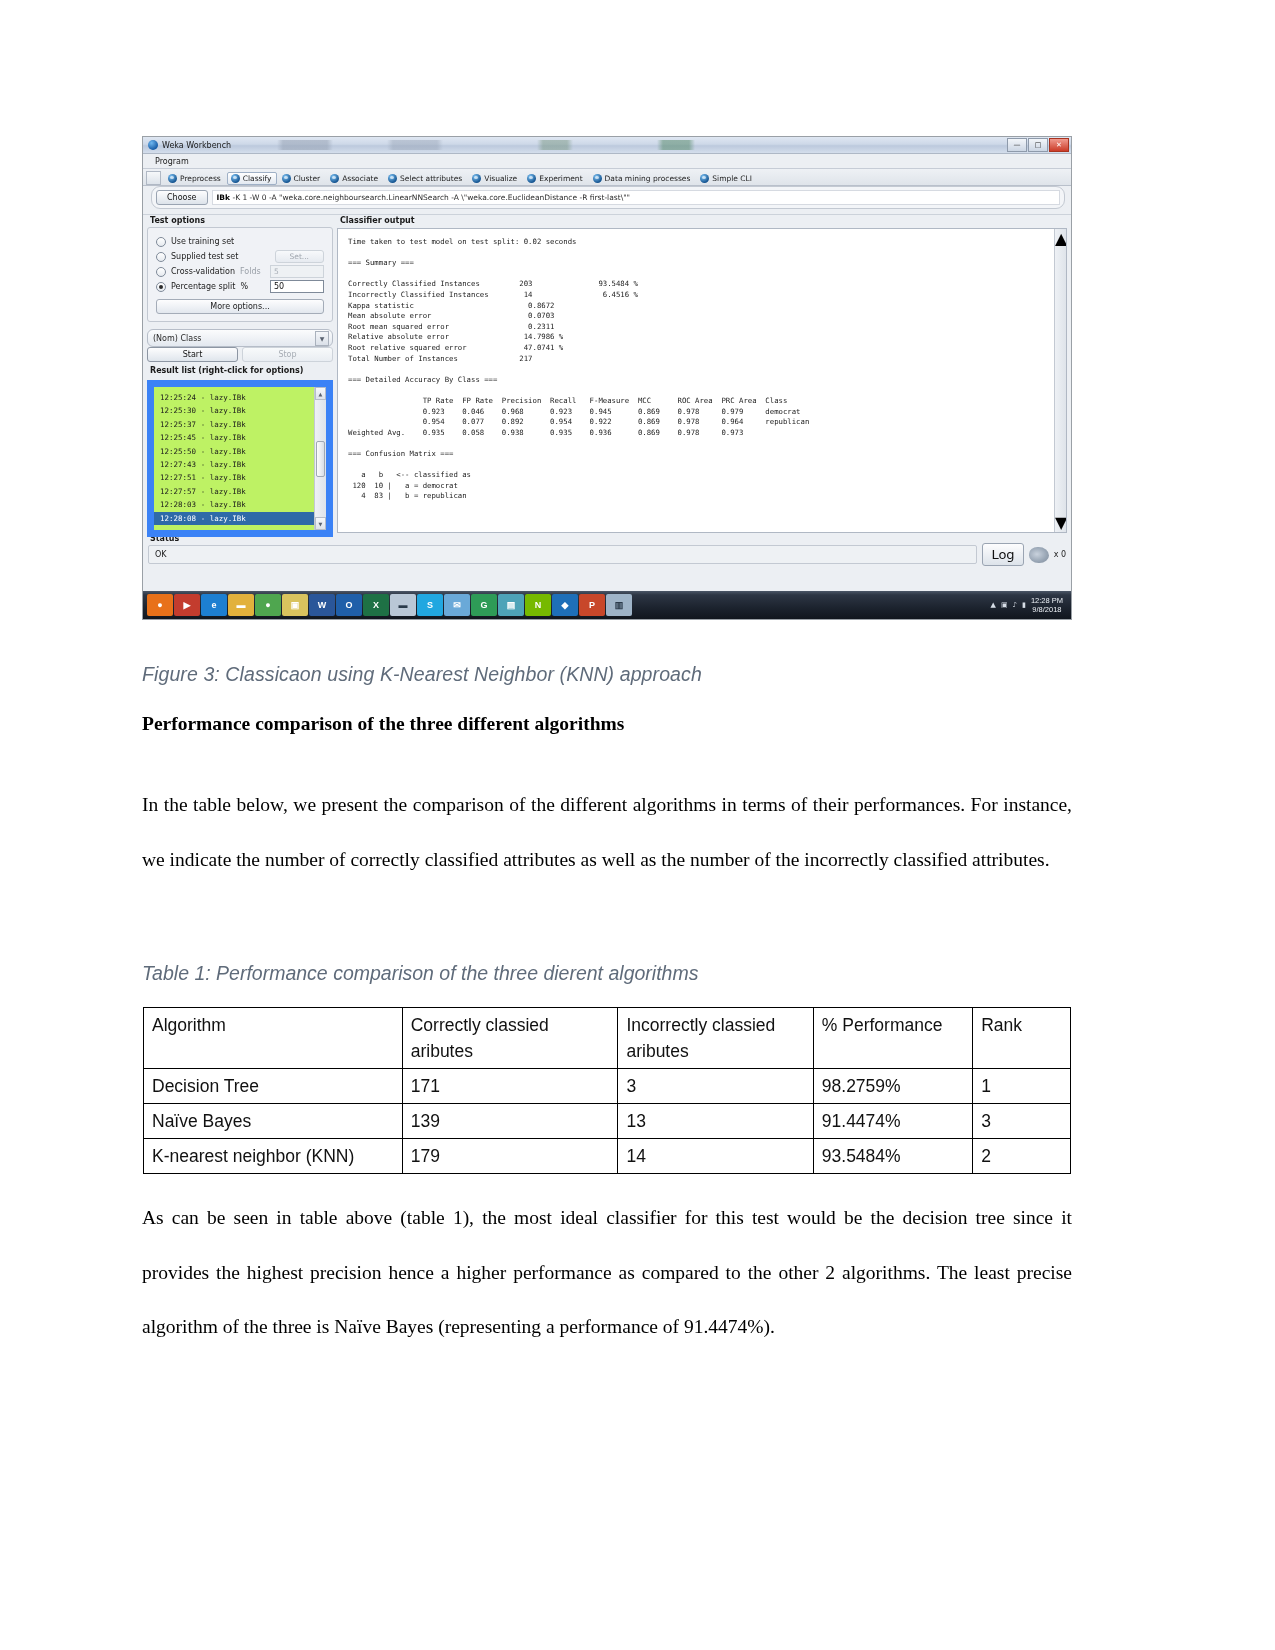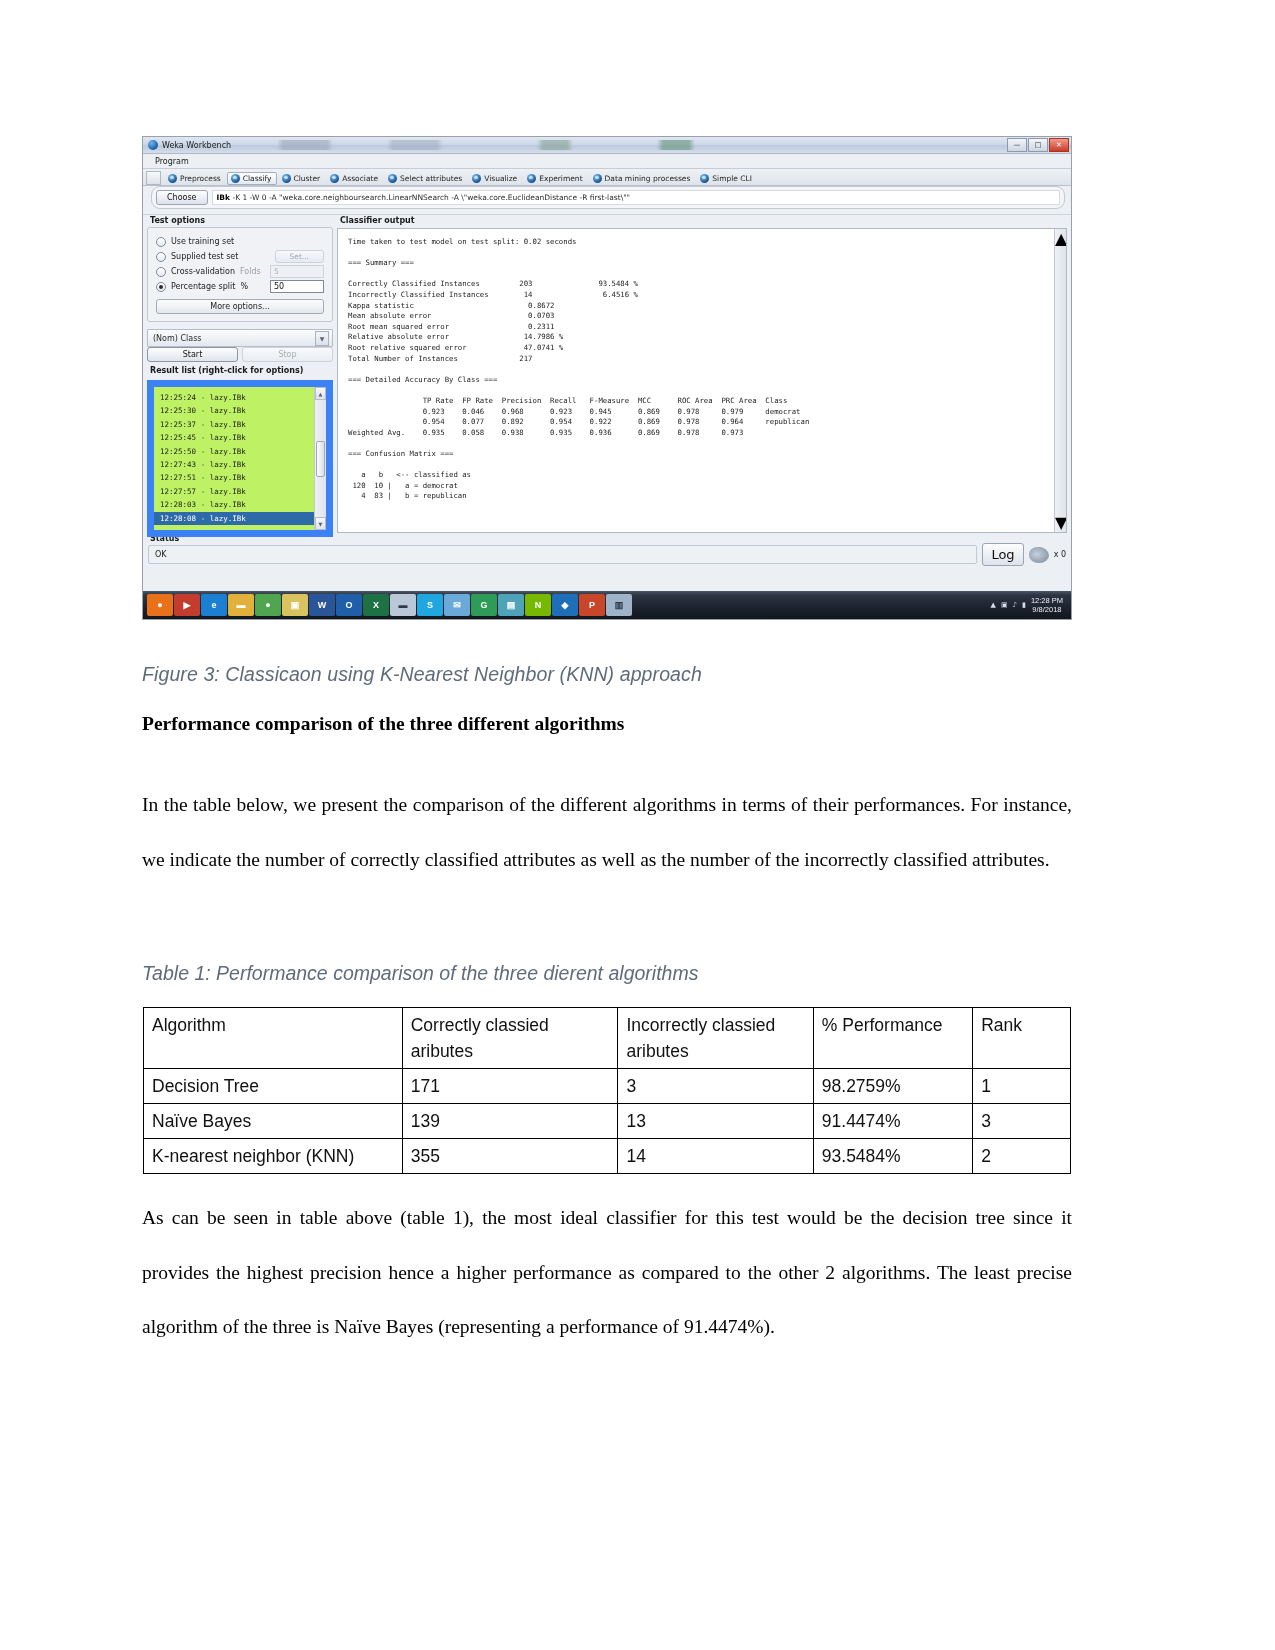--- a/index.html
+++ b/index.html
@@ -272,21 +272,21 @@
     border: 1px solid #a4acb8;
     border-radius: 3px;
     background: linear-gradient(to bottom,#fdfdfe,#e2e7ee);
     padding: 2px 0;
     color: #1b1b1b;
   }
   .combo {
     margin-top: 7px;
     height: 16px;
     border: 1px solid #b6bdc8;
-    border-radius: 1px;
+    border-radius: 6px;
     background: linear-gradient(to bottom,#fbfcfd,#e3e8ef);
     display: flex;
     align-items: center;
     font-size: 8px;
     color: #2a2a2a;
     padding-left: 5px;
     position: relative;
   }
   .combo-arrow {
     position: absolute;
@@ -788,21 +788,21 @@
       </tr>
       <tr>
         <td>Naïve Bayes</td>
         <td>139</td>
         <td>13</td>
         <td>91.4474%</td>
         <td>3</td>
       </tr>
       <tr>
         <td>K-nearest neighbor (KNN)</td>
-        <td>355</td>
+        <td>179</td>
         <td>14</td>
         <td>93.5484%</td>
         <td>2</td>
       </tr>
     </tbody>
   </table>
 
   <div class="para" id="para2">As can be seen in table above (table 1), the most ideal classifier for this test would be the decision tree since it provides the highest precision hence a higher performance as compared to the other 2 algorithms. The least precise algorithm of the three is Naïve Bayes (representing a performance of 91.4474%).</div>
 
 </div>

